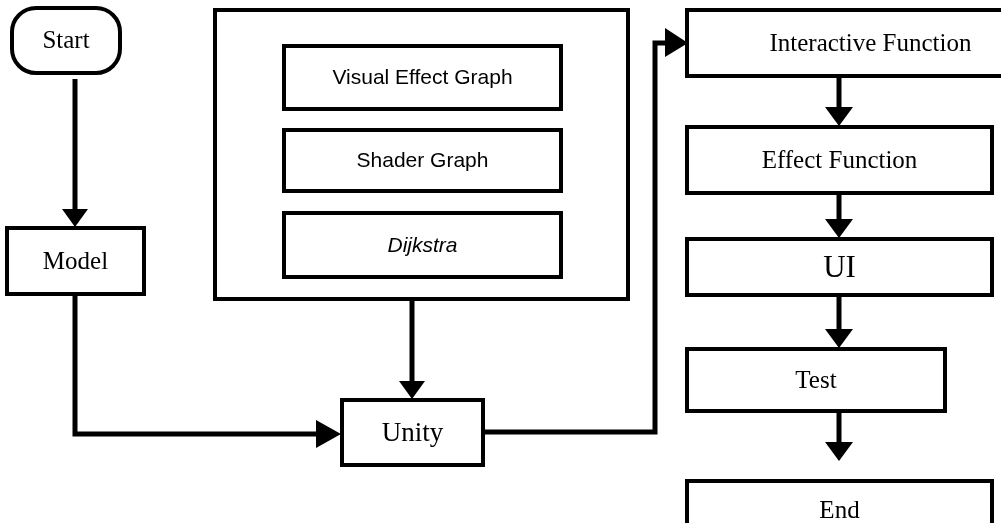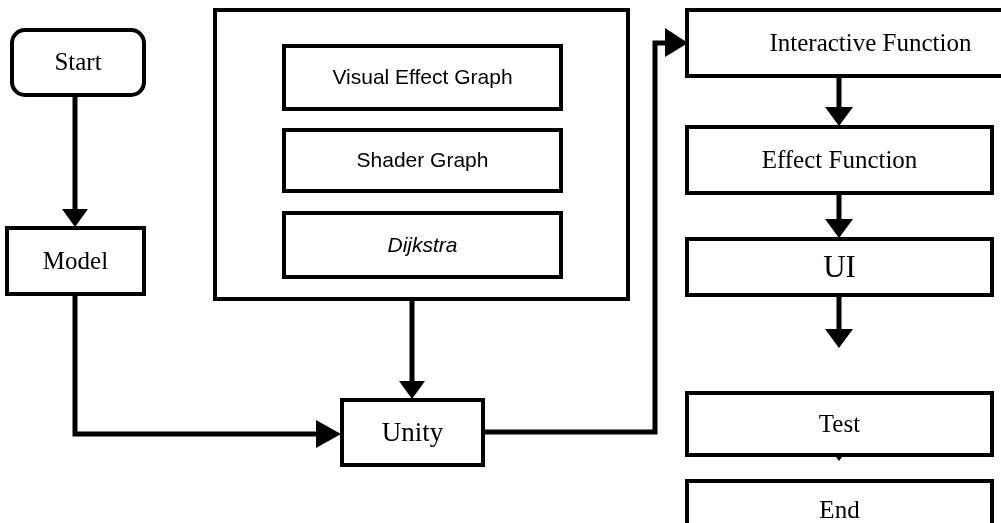--- a/index.html
+++ b/index.html
@@ -35,31 +35,31 @@
     line-height: 1.05;
   }
   .node.serif  { font-family: "Liberation Serif", "DejaVu Serif", serif; }
   .node.sans   { font-family: "Liberation Sans", "DejaVu Sans", sans-serif; }
   .group-box {
     position: absolute;
     box-sizing: border-box;
     background: #ffffff;
     border: 4px solid #000000;
   }
-  .n-start  { left:10px;  top:28px;  width:136px; height:69px;  border-radius:15px; font-size:25px; }
+  .n-start  { left:10px;  top:6px;  width:112px; height:69px;  border-radius:26px; font-size:25px; }
   .n-model  { left:5px;   top:226px; width:141px; height:70px;  font-size:25px; }
   .g-tools  { left:213px; top:8px;   width:417px; height:293px; }
   .n-vfx    { left:282px; top:44px;  width:281px; height:67px;  font-size:21px; }
   .n-shader { left:282px; top:128px; width:281px; height:65px;  font-size:21px; }
   .n-dij    { left:282px; top:211px; width:281px; height:68px;  font-size:21px;font-style:italic; }
   .n-unity  { left:340px; top:398px; width:145px; height:69px;  font-size:27px; }
   .n-inter  { left:685px; top:8px;   width:371px; height:70px;  font-size:25px; }
   .n-effect { left:685px; top:125px; width:309px; height:70px;  font-size:25px; }
   .n-ui     { left:685px; top:237px; width:309px; height:60px;  font-size:31px; }
-  .n-test   { left:685px; top:347px; width:309px; height:66px;  font-size:25px;margin-top:44px; }
+  .n-test   { left:685px; top:347px; width:262px; height:66px;  font-size:25px; }
   .n-end    { left:685px; top:460px; width:309px; height:63px;  font-size:25px;margin-top:19px; }
   .edge-line { stroke:#000000; stroke-width:5; fill:none; stroke-linecap:butt; }
   .edge-head { fill:#000000; }
 </style>
 </head>
 <body>
 
 <div id="canvas">
 
   <svg class="layer" viewBox="0 0 1001 523">

